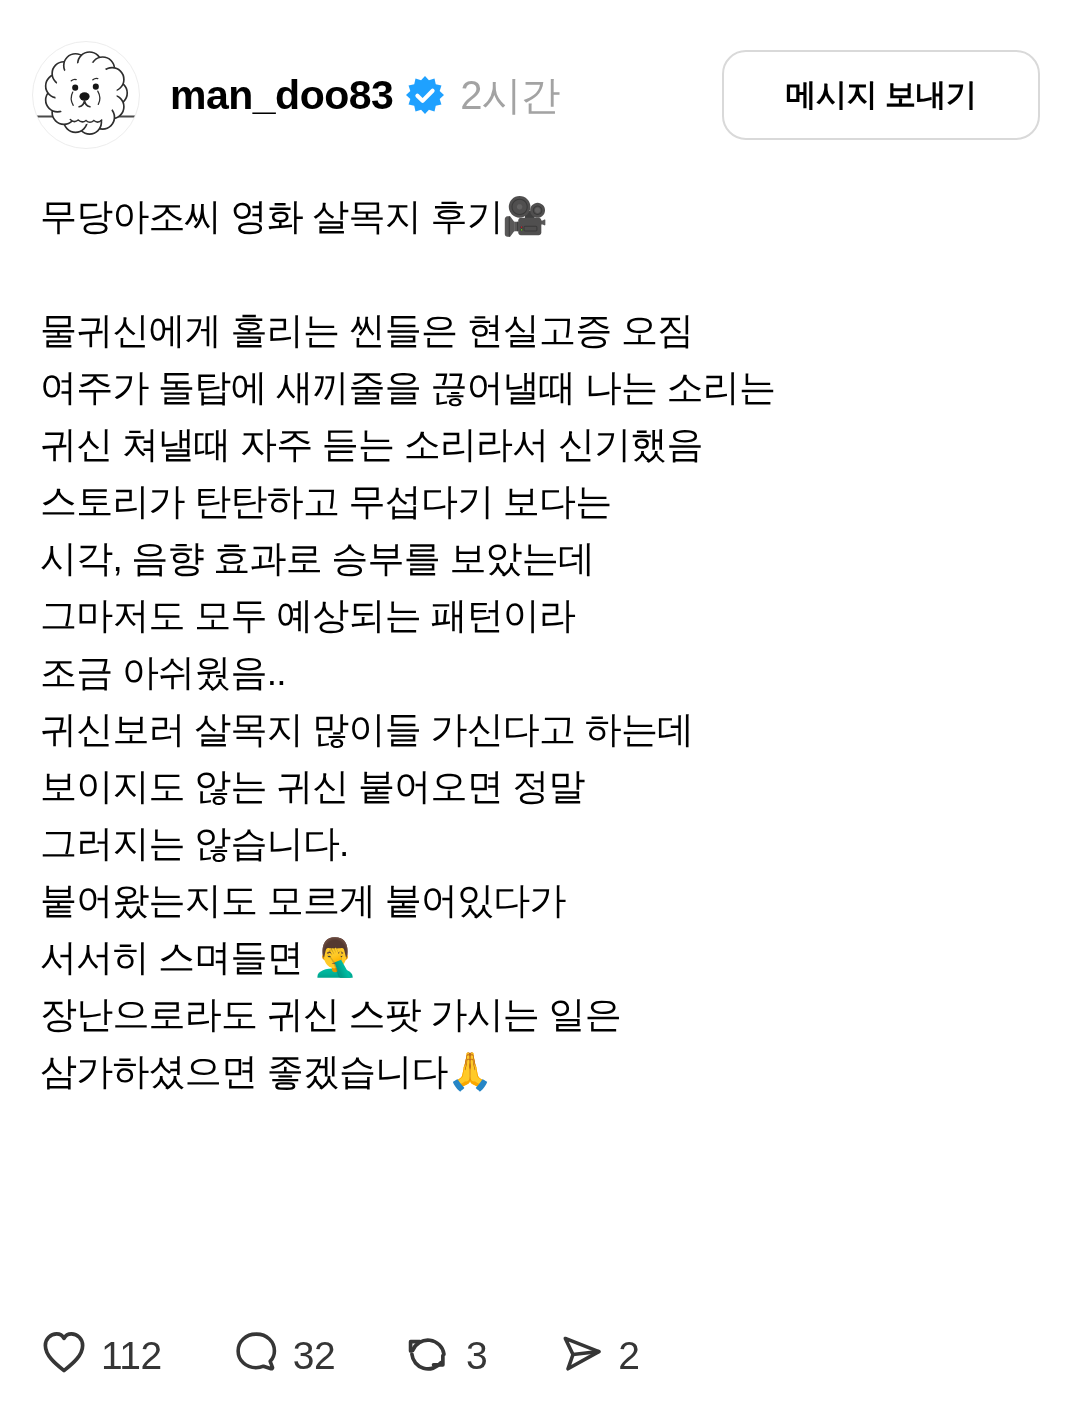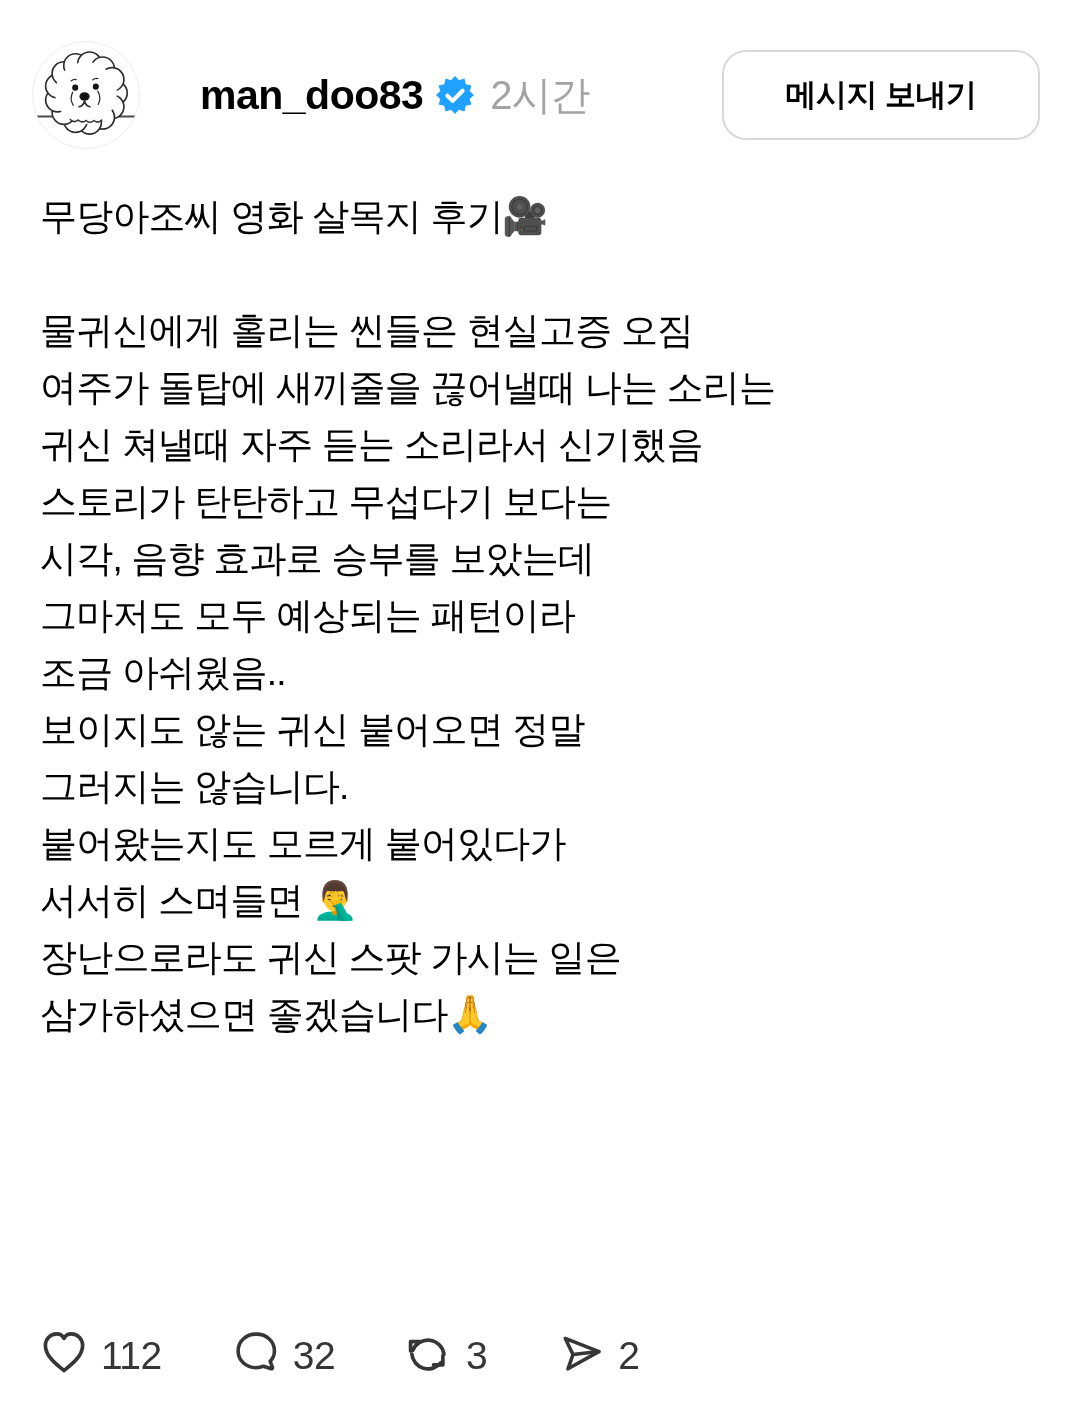--- a/index.html
+++ b/index.html
@@ -7,21 +7,21 @@
   body {
     width:1080px; height:1410px;
     font-family:"Liberation Sans", sans-serif;
     position:relative; overflow:hidden;
   }
   .page { position:absolute; inset:0; background:#fff; }
 
   
   .header {
     position:absolute; top:40px; left:32px; right:40px; height:110px;
-    display:flex; align-items:center;gap:30px;
+    display:flex; align-items:center;
   }
   .avatar {
     width:108px; height:108px; border-radius:50%;
     border:1px solid #ededed; background:#fff; overflow:hidden; flex:0 0 auto;
     cursor:pointer;
   }
   .avatar svg { width:100%; height:100%; display:block; }
   .name-row { display:flex; align-items:center; margin-left:30px; }
   .username {
     font-size:41px; font-weight:700; color:#000; letter-spacing:-0.5px; cursor:pointer;
@@ -105,20 +105,21 @@
   <div class="post-body" id="post-body">
       <div class="post-line">무당아조씨 영화 살목지 후기🎥</div>
       <div class="post-line">&nbsp;</div>
       <div class="post-line">물귀신에게 홀리는 씬들은 현실고증 오짐</div>
       <div class="post-line">여주가 돌탑에 새끼줄을 끊어낼때 나는 소리는</div>
       <div class="post-line">귀신 쳐낼때 자주 듣는 소리라서 신기했음</div>
       <div class="post-line">스토리가 탄탄하고 무섭다기 보다는</div>
       <div class="post-line">시각, 음향 효과로 승부를 보았는데</div>
       <div class="post-line">그마저도 모두 예상되는 패턴이라</div>
       <div class="post-line">조금 아쉬웠음..</div>
+      <div class="post-line">귀신보러 살목지 많이들 가신다고 하는데</div>
       <div class="post-line">보이지도 않는 귀신 붙어오면 정말</div>
       <div class="post-line">그러지는 않습니다.</div>
       <div class="post-line">붙어왔는지도 모르게 붙어있다가</div>
       <div class="post-line">서서히 스며들면 🤦‍♂️</div>
       <div class="post-line">장난으로라도 귀신 스팟 가시는 일은</div>
       <div class="post-line">삼가하셨으면 좋겠습니다🙏</div>
     </div>
 
   <div class="engagement">
 

